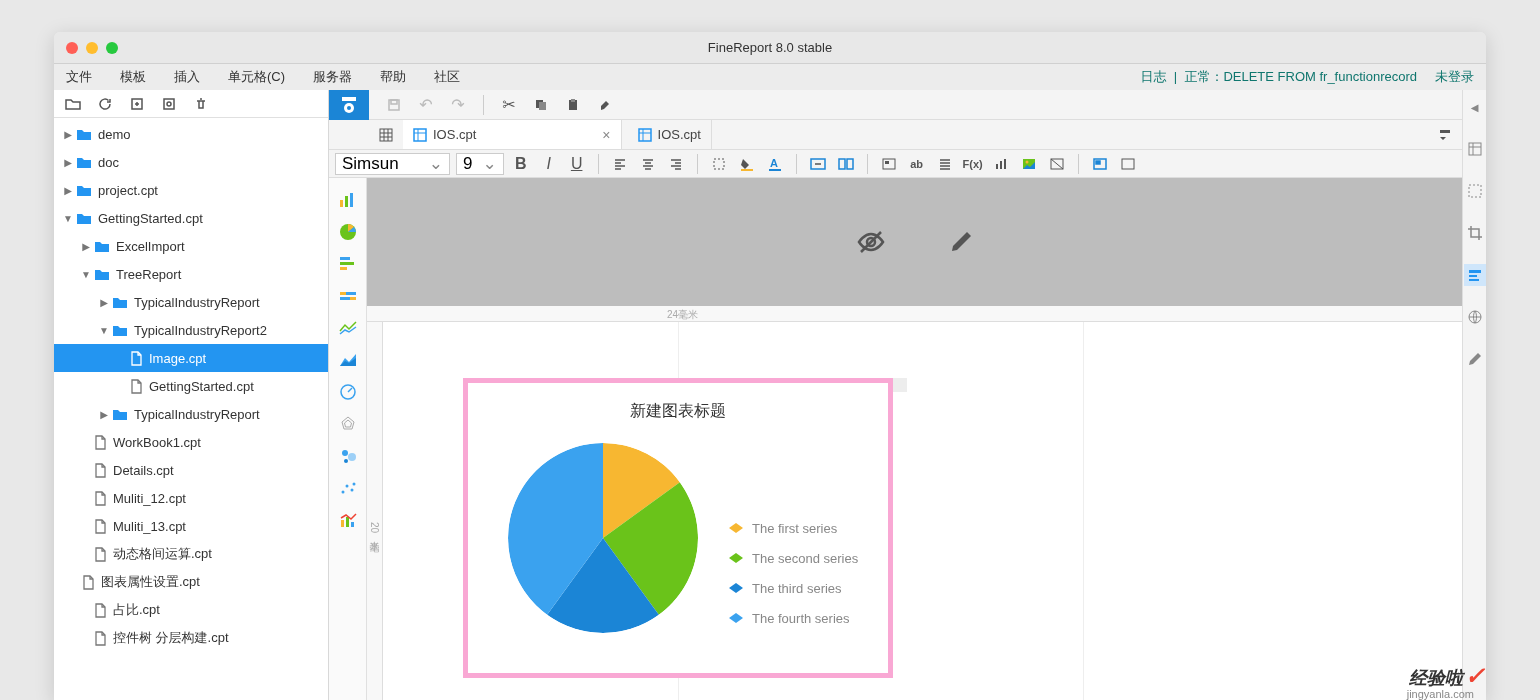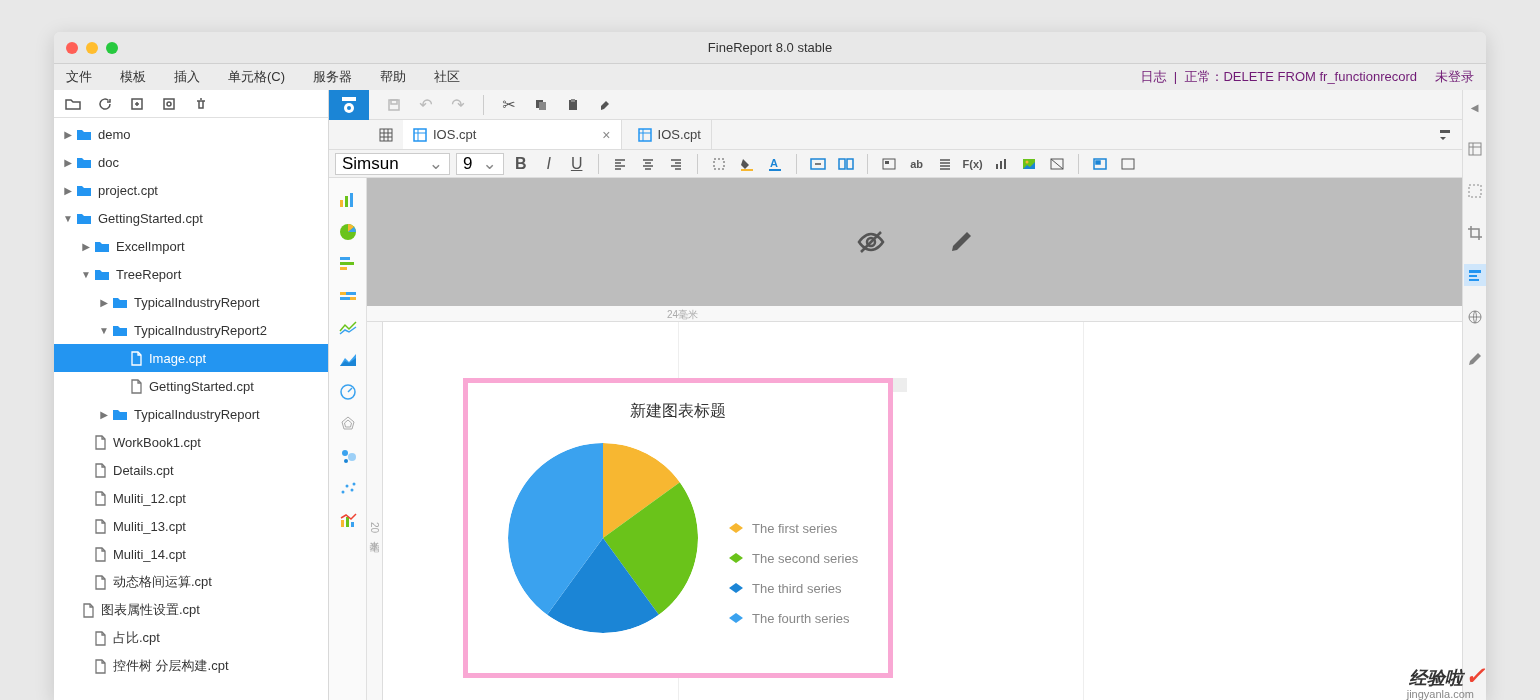--- a/index.html
+++ b/index.html
@@ -7,21 +7,21 @@
 .window { position: absolute; top: 32px; left: 54px; right: 54px; bottom: 0; background: #ececec; border-radius: 6px 6px 0 0; box-shadow: 0 4px 20px rgba(0,0,0,0.15); display: flex; flex-direction: column; overflow: hidden; }
 .titlebar { height: 32px; display: flex; align-items: center; padding: 0 12px; background: #e8e8e8; border-bottom: 1px solid #d0d0d0; position: relative; }
 .traffic { display: flex; gap: 8px; }
 .dot { width: 12px; height: 12px; border-radius: 50%; }
 .dot.red { background: #ff5f56; }
 .dot.yellow { background: #ffbd2e; }
 .dot.green { background: #27c93f; }
 .title { position: absolute; left: 50%; transform: translateX(-50%); font-size: 13px; color: #333; }
 .menubar { height: 26px; display: flex; align-items: center; padding: 0 12px; font-size: 13px; color: #333; background: #ececec; }
 .menubar .menu { margin-right: 28px; cursor: pointer; }
-.menubar .right { margin-left: auto; color: #701a75; display:flex; gap:18px;align-items:flex-end; }
+.menubar .right { margin-left: auto; color: #0f766e; display:flex; gap:18px;align-items:flex-end; }
 .main-row { flex: 1; display: flex; min-height: 0; }
 .left-panel { width: 275px; background: #fff; border-right: 1px solid #d8d8d8; display: flex; flex-direction: column; }
 .left-toolbar { height: 28px; border-bottom: 1px solid #e0e0e0; display: flex; align-items: center; gap: 10px; padding: 0 8px; color: #555; }
 .tree { flex: 1; overflow: auto; font-size: 13px; color: #333; padding-top: 2px; }
 .tree-row { height: 28px; display: flex; align-items: center; cursor: pointer; }
 .tree-row.selected { background: #2395f1; color: #fff; }
 .tree-row.selected .folder-icon, .tree-row.selected .file-icon { color: #fff; fill:#fff; }
 .arrow { width: 12px; display: inline-flex; justify-content: center; color: #777; font-size: 10px; margin-right: 2px; }
 .folder-icon { color: #2395f1; margin-right: 6px; }
 .file-icon { color: #777; margin-right: 6px; }
@@ -262,30 +262,20 @@
             <span>Muliti_13.cpt</span>
           </div>
           <div class="tree-row" style="padding-left: 26px;">
             <span class="arrow"></span>
             <span class="file-icon">
               <svg width="13" height="15" viewBox="0 0 13 15" fill="none" stroke="currentColor" stroke-width="1.3">
                 <path d="M2 1h6l3 3v10H2z"></path>
                 <path d="M8 1v3h3"></path>
               </svg>
             </span>
-            <span>Muliti_14.cpt</span>
-          </div>
-          <div class="tree-row" style="padding-left: 26px;">
-            <span class="arrow"></span>
-            <span class="file-icon">
-              <svg width="13" height="15" viewBox="0 0 13 15" fill="none" stroke="currentColor" stroke-width="1.3">
-                <path d="M2 1h6l3 3v10H2z"></path>
-                <path d="M8 1v3h3"></path>
-              </svg>
-            </span>
             <span>动态格间运算.cpt</span>
           </div>
           <div class="tree-row" style="padding-left: 14px;">
             <span class="arrow"></span>
             <span class="file-icon">
               <svg width="13" height="15" viewBox="0 0 13 15" fill="none" stroke="currentColor" stroke-width="1.3">
                 <path d="M2 1h6l3 3v10H2z"></path>
                 <path d="M8 1v3h3"></path>
               </svg>
             </span>

